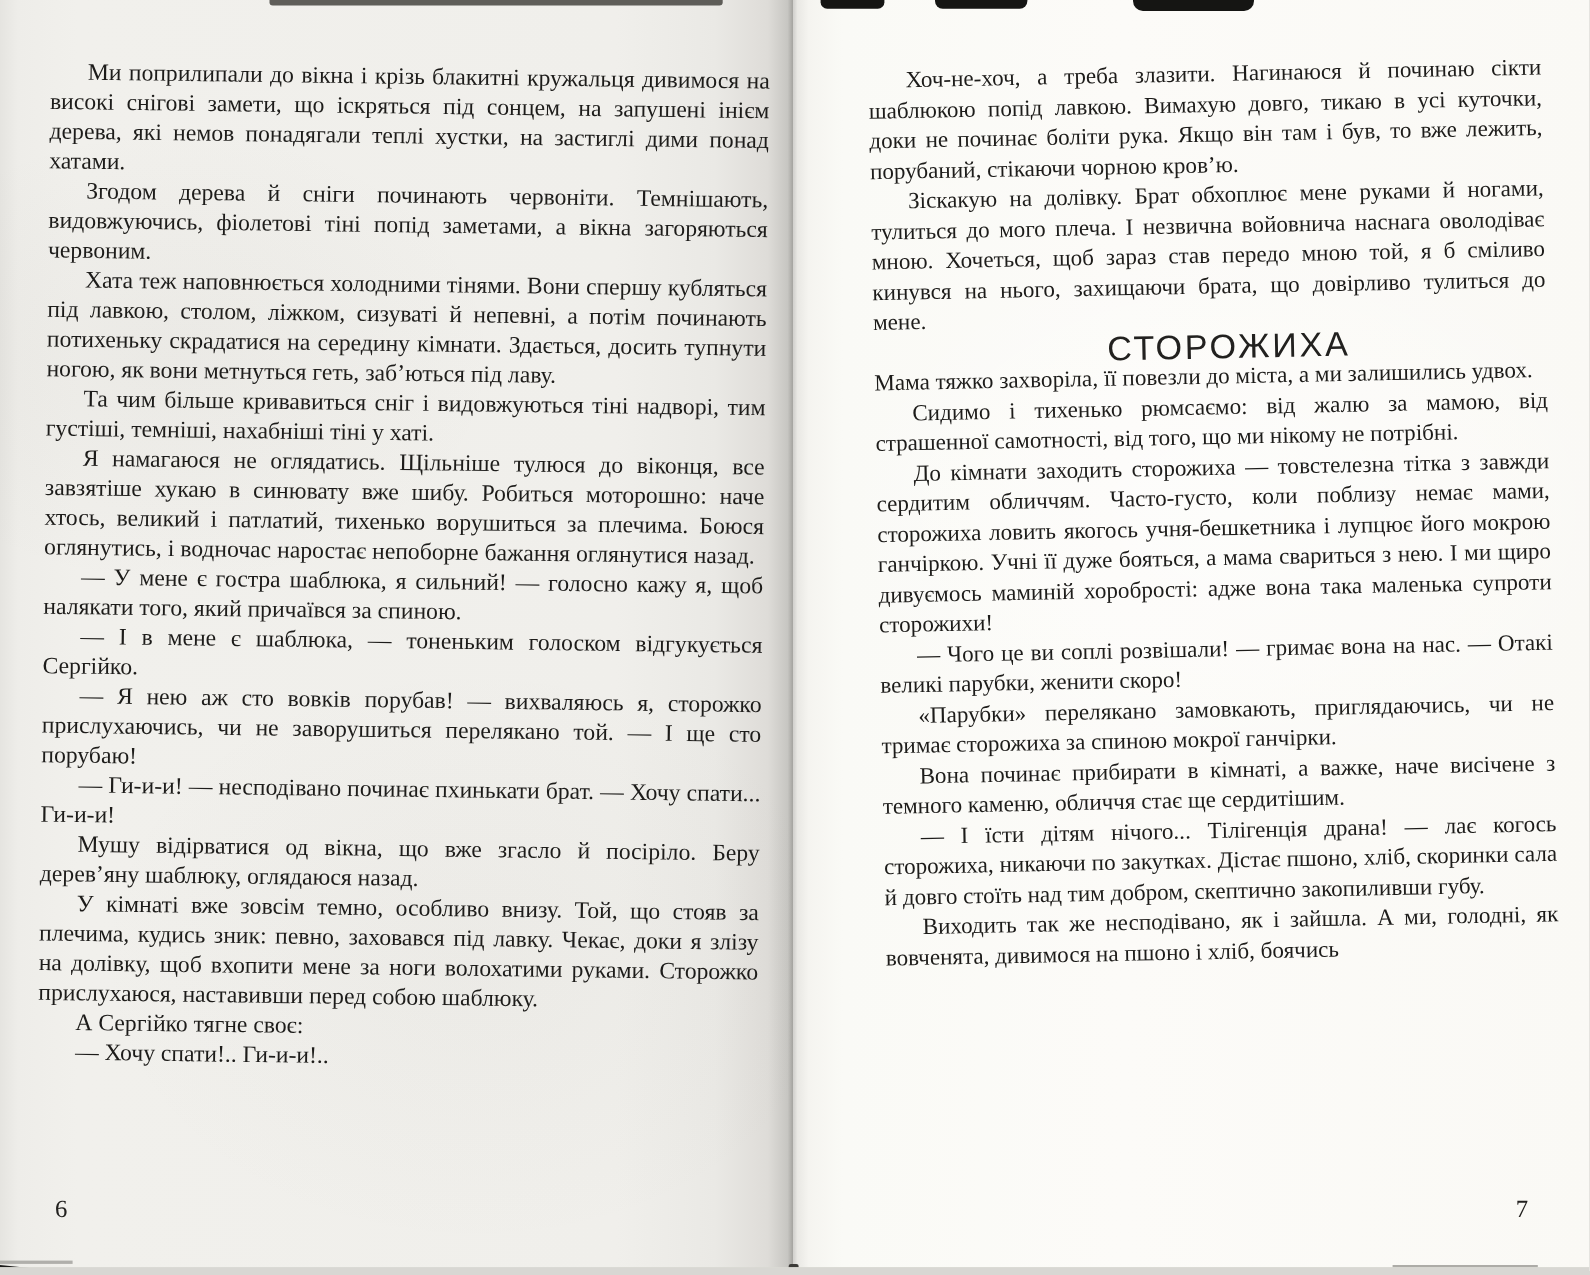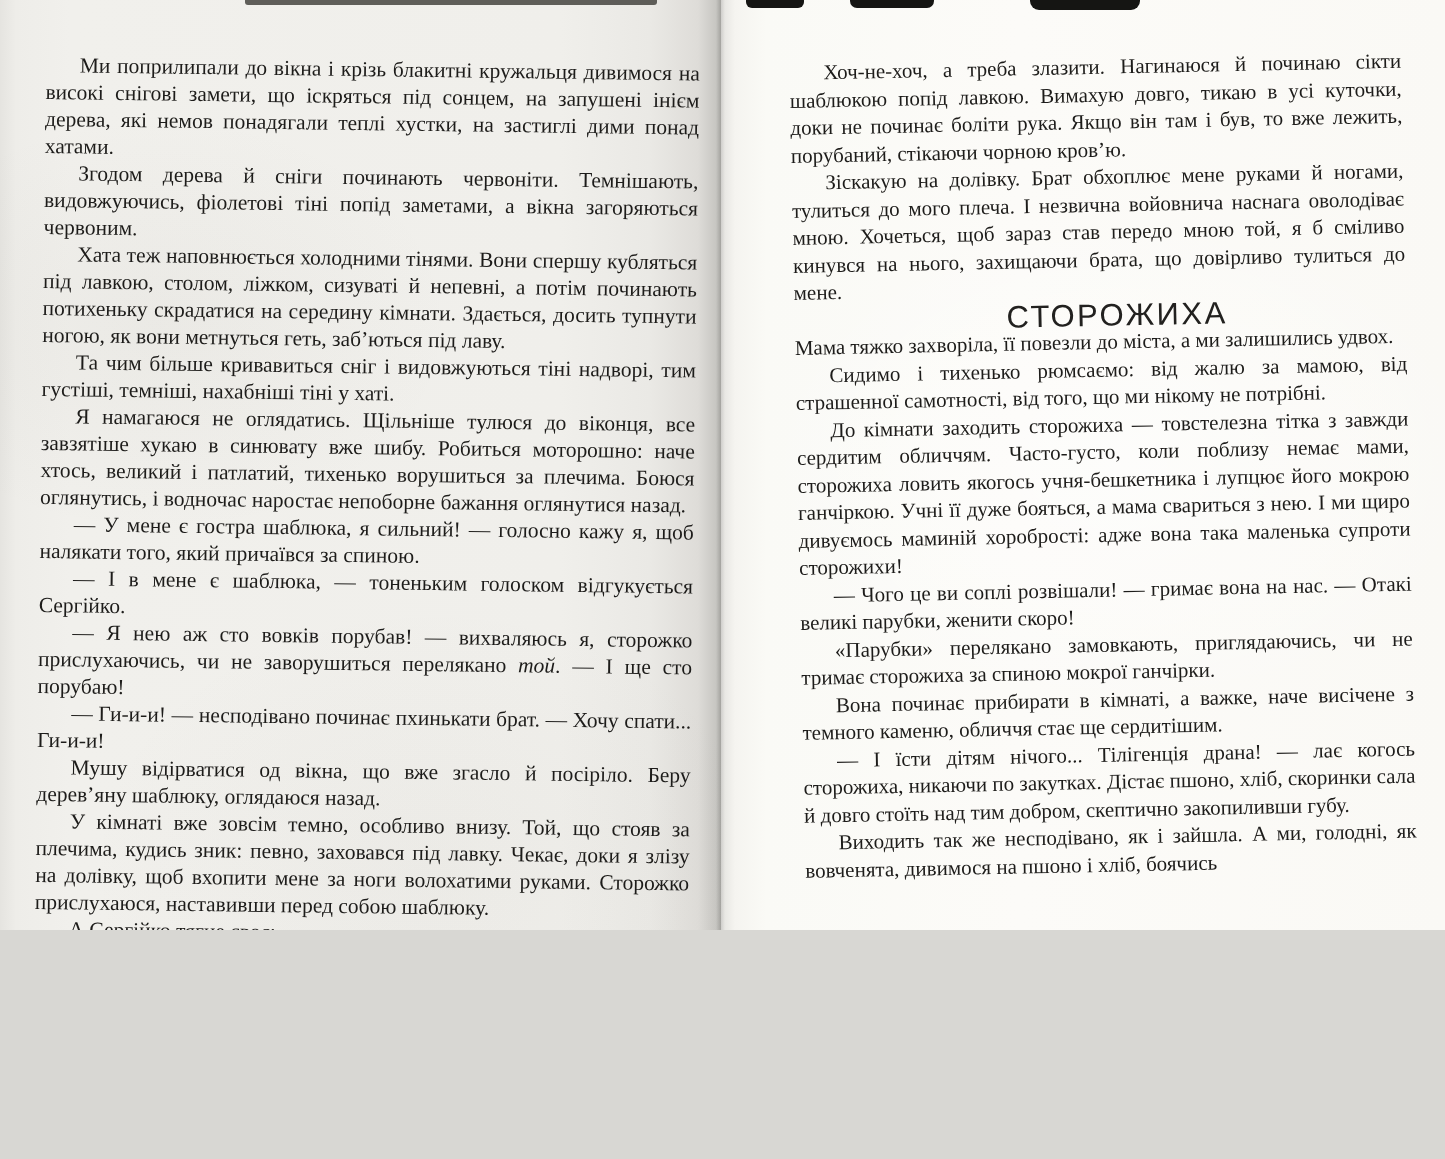--- a/index.html
+++ b/index.html
@@ -1,18 +1,18 @@
 <!DOCTYPE html>
 <html><head>
 <meta charset="utf-8">
 <style>
   html,body{margin:0;padding:0;background:#d8d7d3;}
   .scan{
     position:relative;
-    width:1445px;height:930px;
+    width:1445px;height:1152px;
     overflow:hidden;
     background:#f0efeb;
     font-family:"Liberation Serif", serif;
   }
   
   .page-left{
     position:absolute;left:0;top:0;width:721px;height:1159px;
     background:
       radial-gradient(ellipse 420px 300px at 22% 28%, rgba(120,115,105,0.05), transparent 70%),
       radial-gradient(ellipse 500px 380px at 60% 75%, rgba(120,115,105,0.04), transparent 70%),
@@ -66,21 +66,21 @@
     color:#22211f;
     margin:52px 0 38px 0;
   }
   .pagenum{
     position:absolute;
     font-size:22.5px;color:#22211f;
     font-family:"Liberation Serif", serif;
   }
   .pagenum.left{left:50px;top:1086px;}
   .pagenum.right{left:1378px;top:1086px;}
-  .em{font-style:italic;}
+  .em{}
 </style>
 </head>
 <body>
 
 <div class="scan">
 
   <div class="page-left"></div>
   <div class="page-right"></div>
 
   <div class="edge top-thin"></div>

